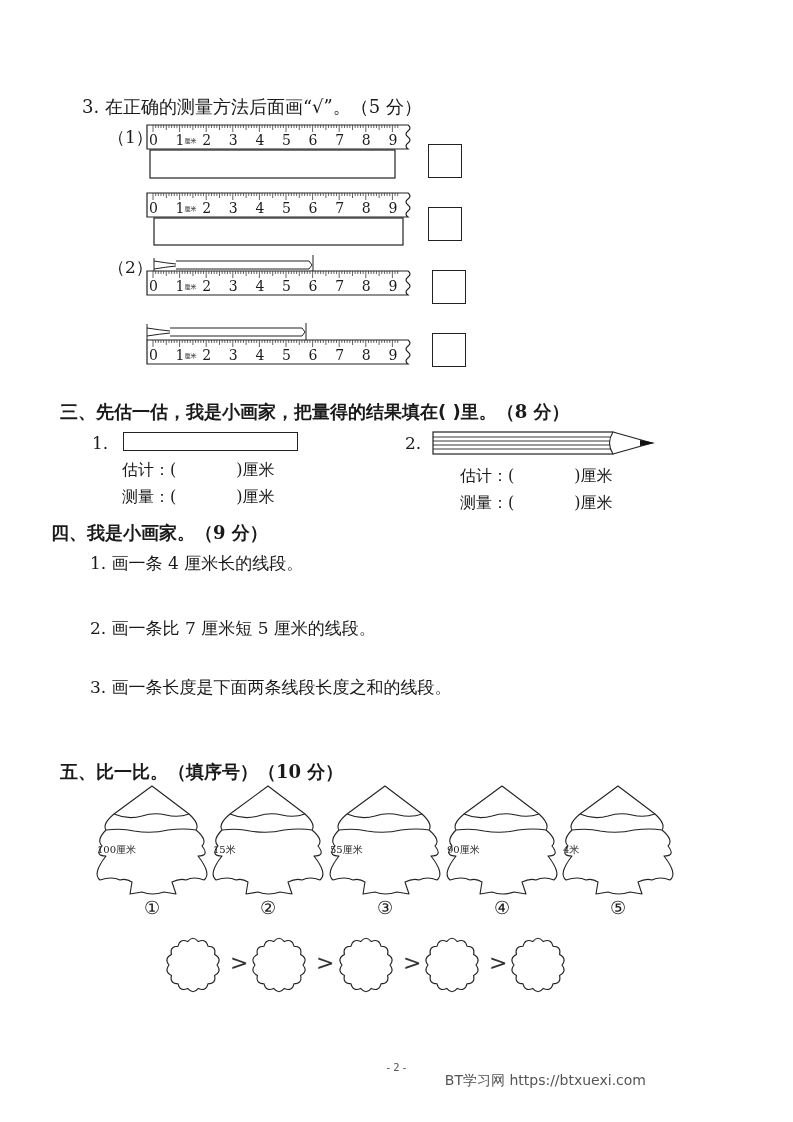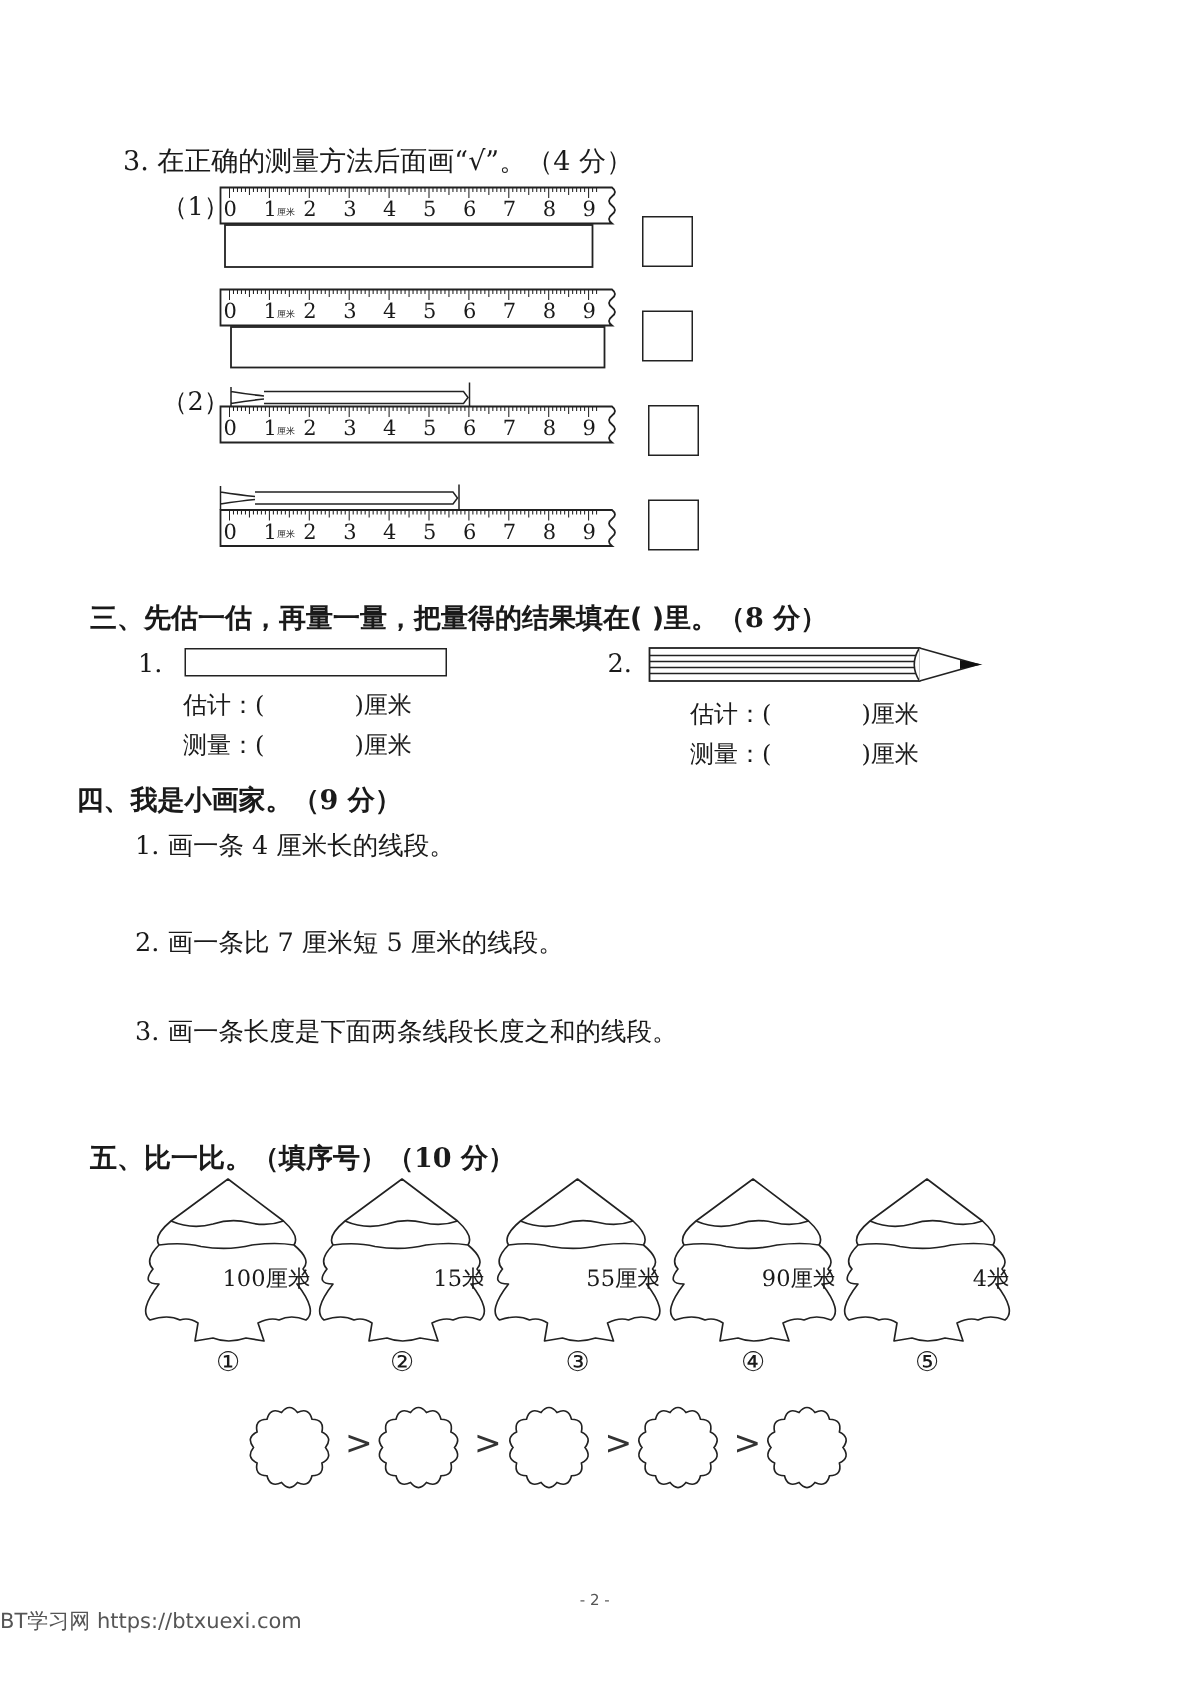--- a/index.html
+++ b/index.html
@@ -7,30 +7,30 @@
          font-family: "DejaVu Serif", "Liberation Serif", serif; color: #1a1a1a; }
   .abs { position: absolute; }
   .q-title { font-size: 18px; white-space: nowrap; }
   .sec-title { font-size: 18px; font-weight: bold; font-family: "DejaVu Sans", "Liberation Sans", sans-serif; white-space: nowrap; }
   .sec-title .pts { font-weight: bold; font-family: "DejaVu Serif", "Liberation Serif", serif; }
   .item { font-size: 17px; white-space: nowrap; }
   .answer-box { border: 1.5px solid #222; width: 34px; height: 34px; background: #fff; box-sizing: border-box; }
   .ruler-wrap svg { display: block; }
   .fill { font-size: 16px; white-space: nowrap; }
   .fill .blank { display: inline-block; width: 60px; }
-  .tree-label { font-size: 15px; text-align: right; width: 110px; white-space: nowrap; }
+  .tree-label { font-size: 10px; text-align: left; width: 110px; white-space: nowrap; }
   .circle-num { font-size: 18px; width: 40px; text-align: center; }
   .gt { font-size: 22px; font-family: "DejaVu Sans", sans-serif; color: #333; }
   .footer-page { font-size: 10px; font-family: "DejaVu Sans", sans-serif; color: #555; width: 793px; text-align: center; }
-  .footer-site { font-size: 14px; font-family: "DejaVu Sans", sans-serif; color: #555; width: 646px; text-align: left; }
+  .footer-site { font-size: 14px; font-family: "DejaVu Sans", sans-serif; color: #555; width: 646px; text-align: right; }
 </style>
 </head>
 <body>
 
-<div class="abs q-title" style="left:82px; top:95px;">3. 在正确的测量方法后面画“√”。（4 分）</div>
+<div class="abs q-title" style="left:82px; top:95px;">3. 在正确的测量方法后面画“√”。（5 分）</div>
 <div class="abs q-title" style="left:108px; top:126px; font-size:17px;">（1）</div>
 <div class="abs q-title" style="left:108px; top:256px; font-size:17px;">（2）</div>
 
 <div class="abs ruler-wrap" style="left:146px; top:124px;">
   <svg width="270" height="58">
     <path d="M1 1 H262 q4 3 0 6 q-4 3 0 6 q4 3 0 6 q-4 3 0 6 H1 Z" fill="#fff" stroke="#222" stroke-width="1.2"></path>
     <g class="ticks" stroke="#222" stroke-width="0.7" id="tk1">
         <line x1="7" x2="7" y1="1" y2="8"></line>
         <line x1="9.66" x2="9.66" y1="1" y2="4"></line>
         <line x1="12.32" x2="12.32" y1="1" y2="4"></line>
@@ -482,21 +482,21 @@
     <div class="abs" style="left: 228.8px; top: 347px; font-size: 14px; font-family: &quot;DejaVu Serif&quot;, serif;">3</div>
     <div class="abs" style="left: 255.4px; top: 347px; font-size: 14px; font-family: &quot;DejaVu Serif&quot;, serif;">4</div>
     <div class="abs" style="left: 282px; top: 347px; font-size: 14px; font-family: &quot;DejaVu Serif&quot;, serif;">5</div>
     <div class="abs" style="left: 308.6px; top: 347px; font-size: 14px; font-family: &quot;DejaVu Serif&quot;, serif;">6</div>
     <div class="abs" style="left: 335.2px; top: 347px; font-size: 14px; font-family: &quot;DejaVu Serif&quot;, serif;">7</div>
     <div class="abs" style="left: 361.8px; top: 347px; font-size: 14px; font-family: &quot;DejaVu Serif&quot;, serif;">8</div>
     <div class="abs" style="left: 388.4px; top: 347px; font-size: 14px; font-family: &quot;DejaVu Serif&quot;, serif;">9</div>
   </div>
 
 <div class="abs sec-title" style="left:60px; top:400px;">
-  <span>三、先估一估，再量一量，把量得的结果填在(        )里。</span><span class="pts">（8 分）</span>
+  <span>三、先估一估，我是小画家，把量得的结果填在(        )里。</span><span class="pts">（8 分）</span>
 </div>
 
 <div class="abs item" style="left:92px; top:433px;">1.</div>
 <div class="abs" style="left:123px; top:432px; width:175px; height:19px; border:1.2px solid #222; box-sizing:border-box;"></div>
 <div class="abs fill" style="left:122px; top:460px;">
   <span>估计：(</span><span class="blank"></span><span>)厘米</span>
 </div>
 <div class="abs fill" style="left:122px; top:487px;">
   <span>测量：(</span><span class="blank"></span><span>)厘米</span>
 </div>

